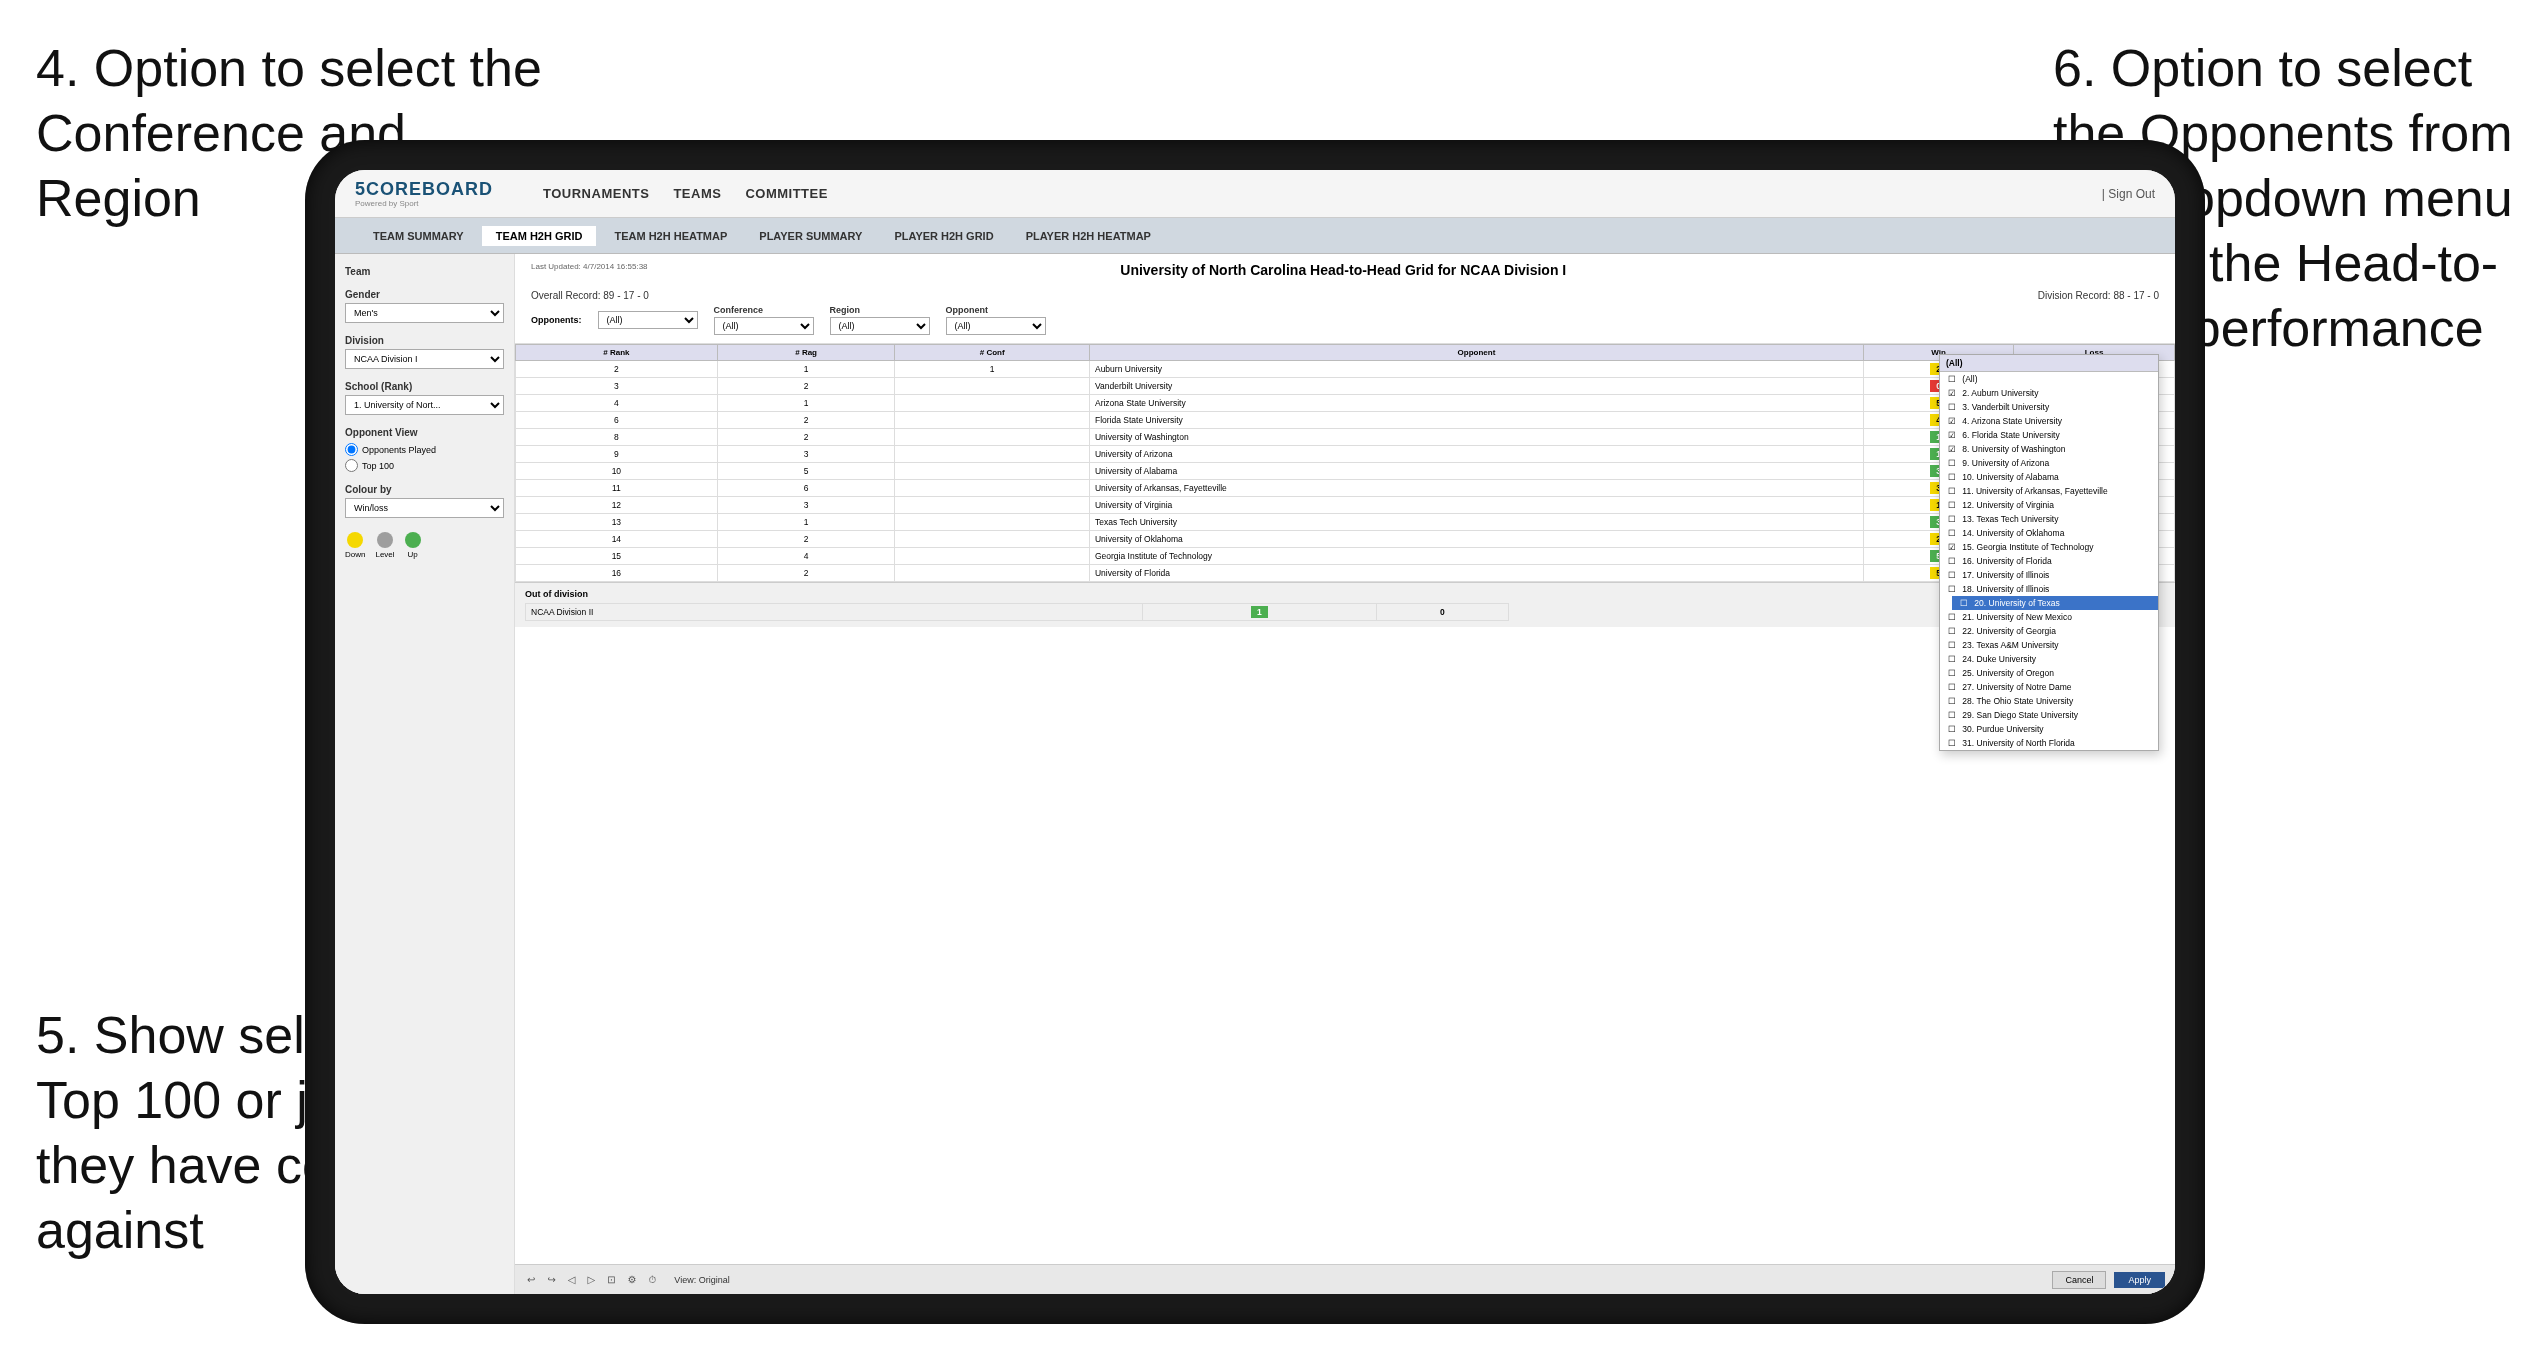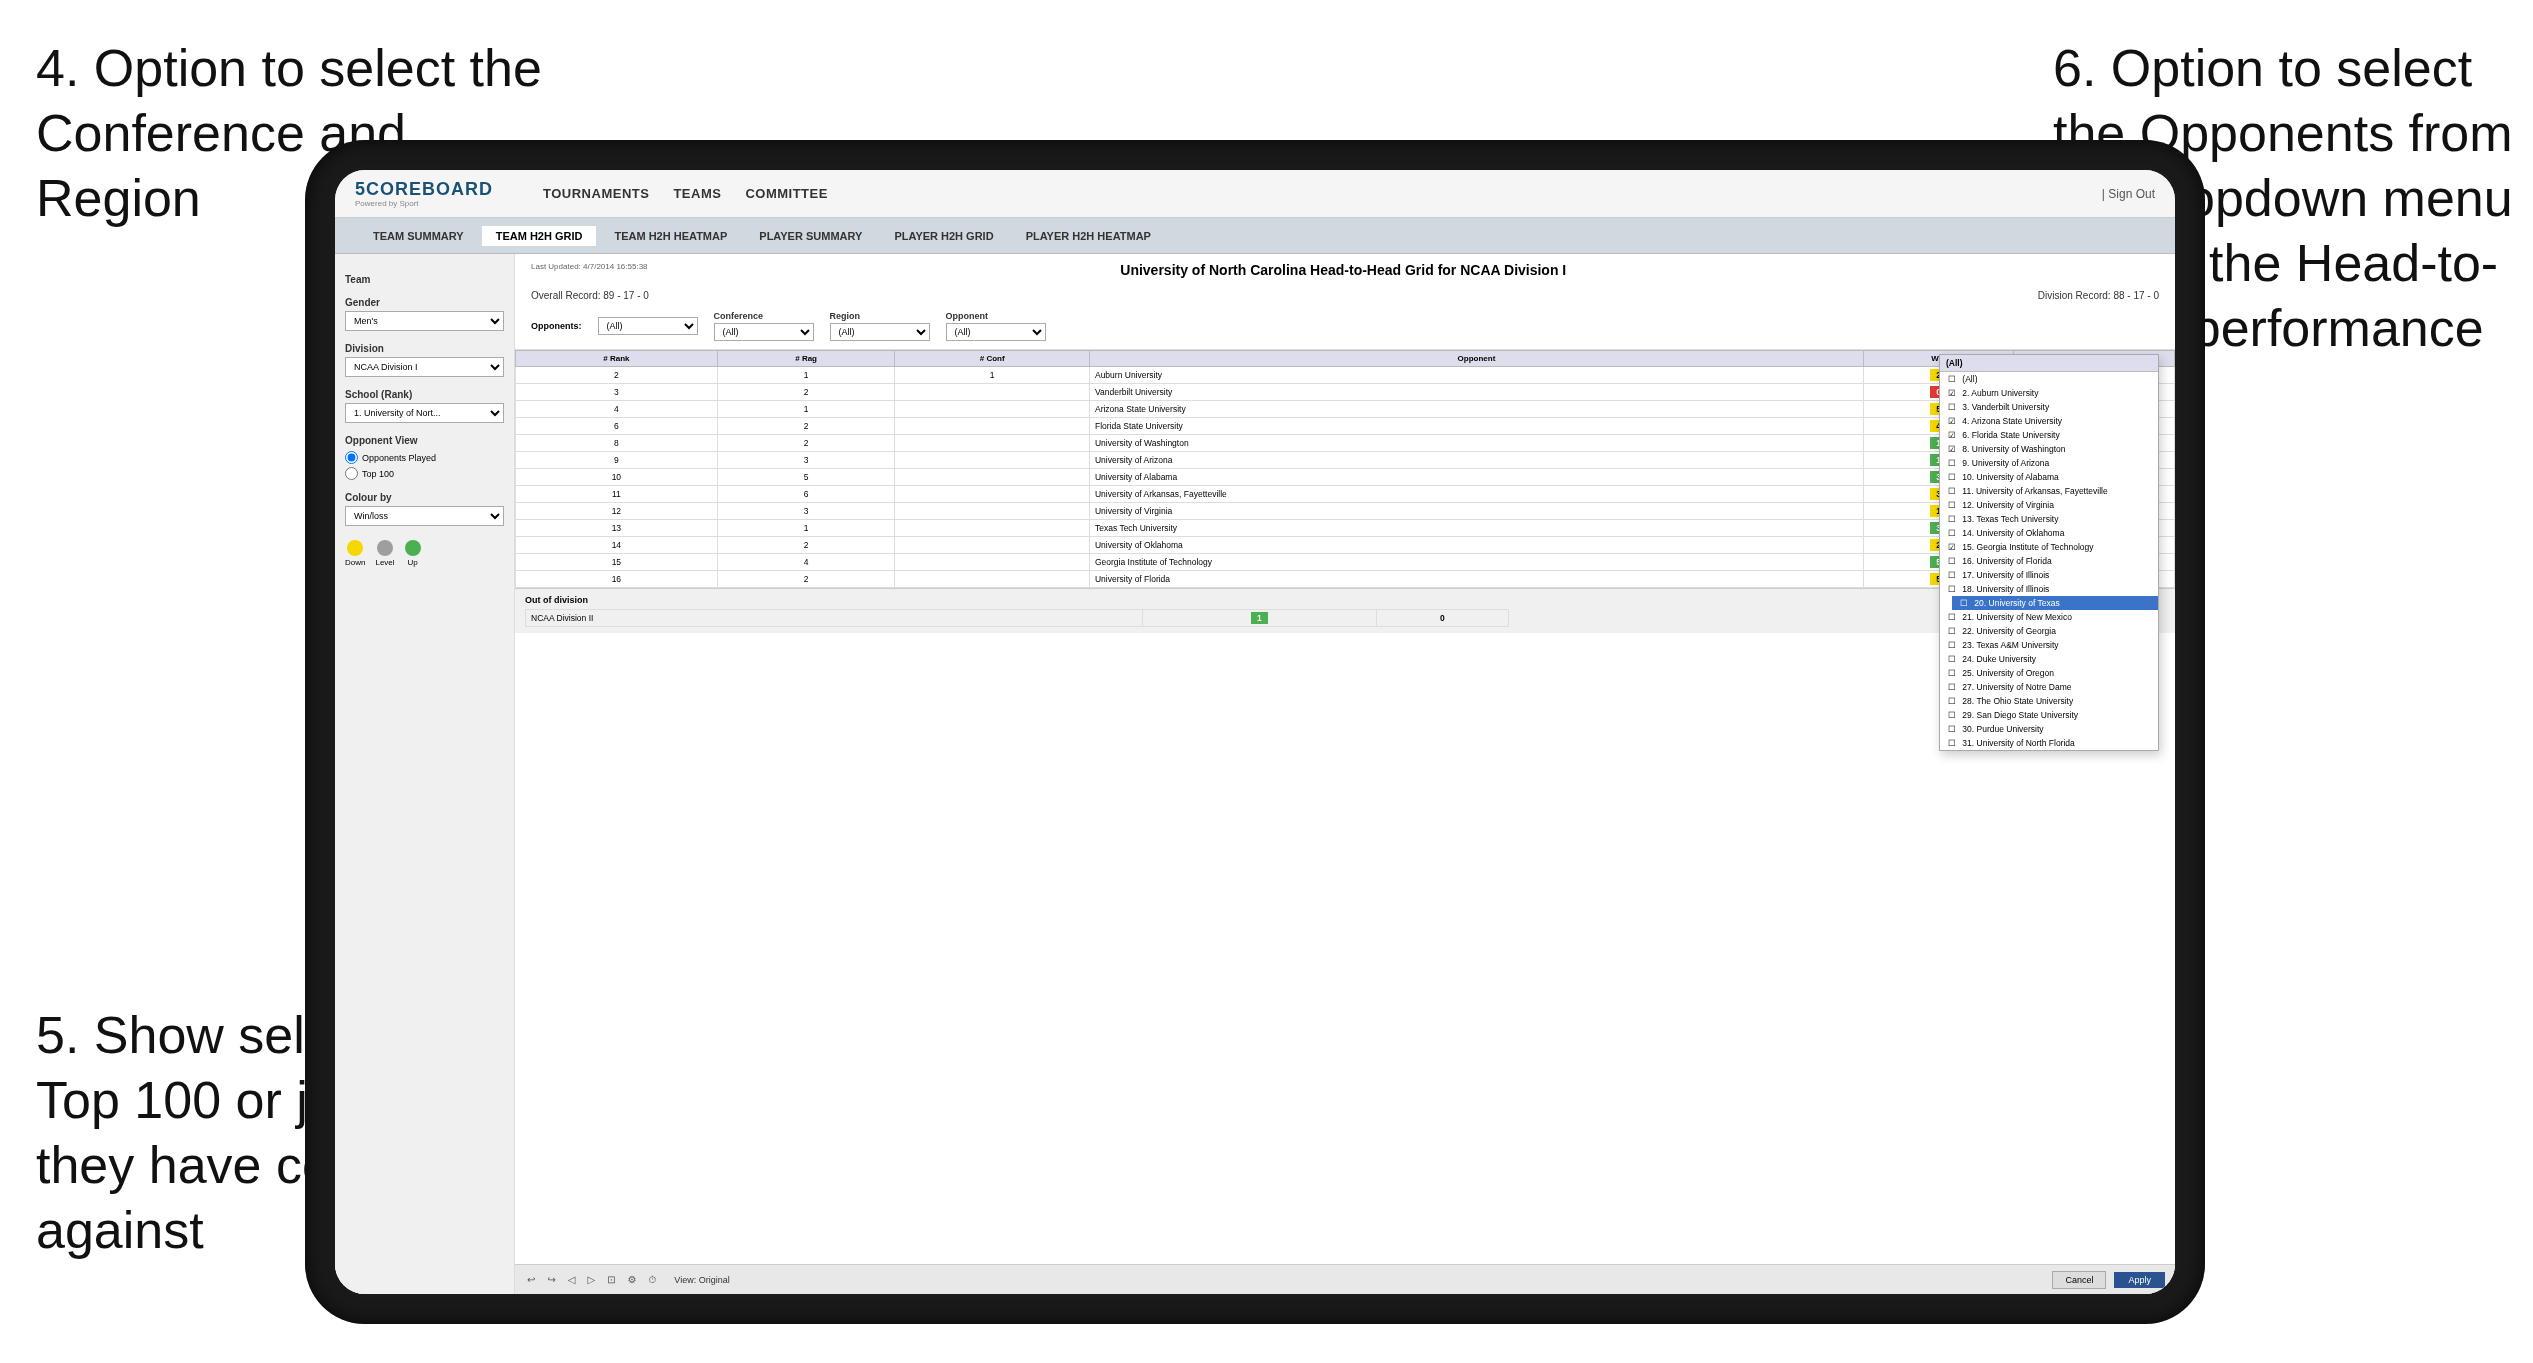--- a/index.html
+++ b/index.html
@@ -135,21 +135,21 @@
     .main-content {
       display: flex;
       height: calc(100% - 84px);
       background: #f0f0f0;
     }
 
     
     .sidebar {
       width: 180px;
       background: #f0f0f0;
-      padding: 20px 10px;
+      padding: 12px 10px;
       border-right: 1px solid #ddd;
       flex-shrink: 0;
       font-size: 10px;
     }
 
     .sidebar-field {
       margin-bottom: 12px;
     }
 
     .sidebar-label {
@@ -227,21 +227,20 @@
       font-size: 14px;
       font-weight: 700;
       color: #000;
     }
 
     .grid-records {
       display: flex;
       justify-content: space-between;
       font-size: 10px;
       color: #333;
-      margin-bottom: 6px;
     }
 
     .last-updated {
       font-size: 8px;
       color: #666;
     }
 
     
     .filter-row {
       display: flex;

